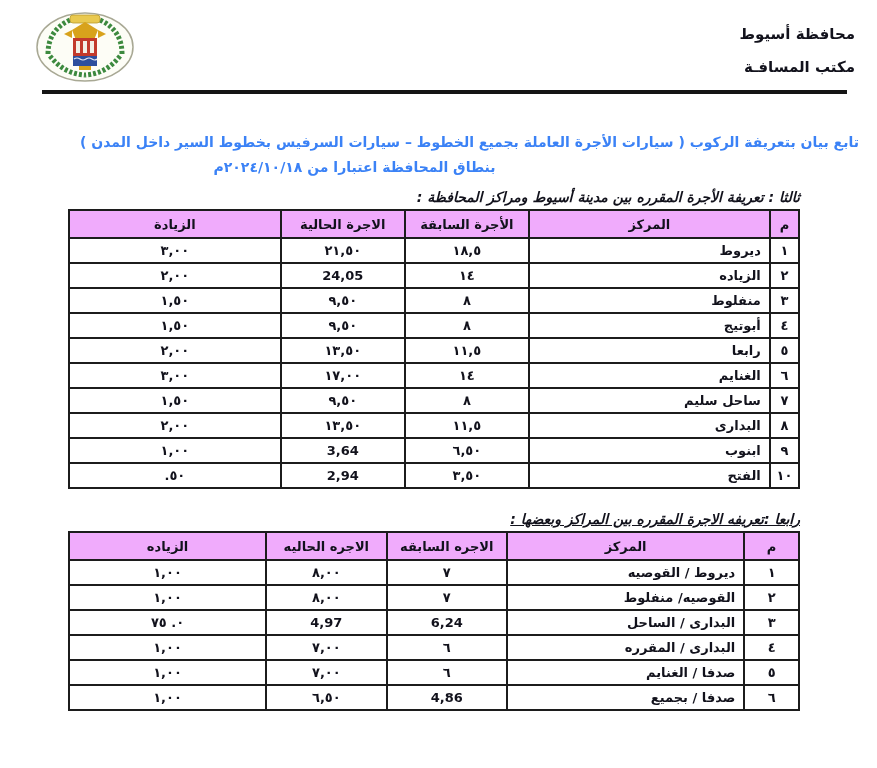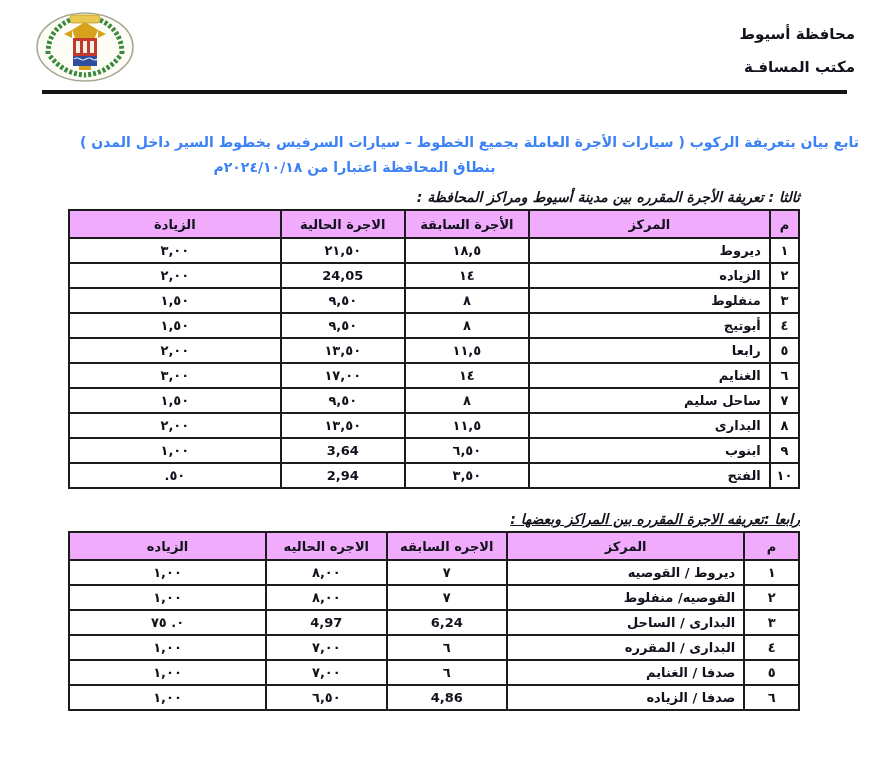--- a/index.html
+++ b/index.html
@@ -203,19 +203,19 @@
       </tr>
       <tr>
         <td>٥</td>
         <td class="center-name">صدفا / الغنايم</td>
         <td><span class="num">٦</span></td>
         <td><span class="num">٧,٠٠</span></td>
         <td><span class="num">١,٠٠</span></td>
       </tr>
       <tr>
         <td>٦</td>
-        <td class="center-name">صدفا / الزياده</td>
+        <td class="center-name">صدفا / بجميع</td>
         <td><span class="num">4,86</span></td>
         <td><span class="num">٦,٥٠</span></td>
         <td><span class="num">١,٠٠</span></td>
       </tr>
     </tbody>
 </table>
 
 </body></html>

